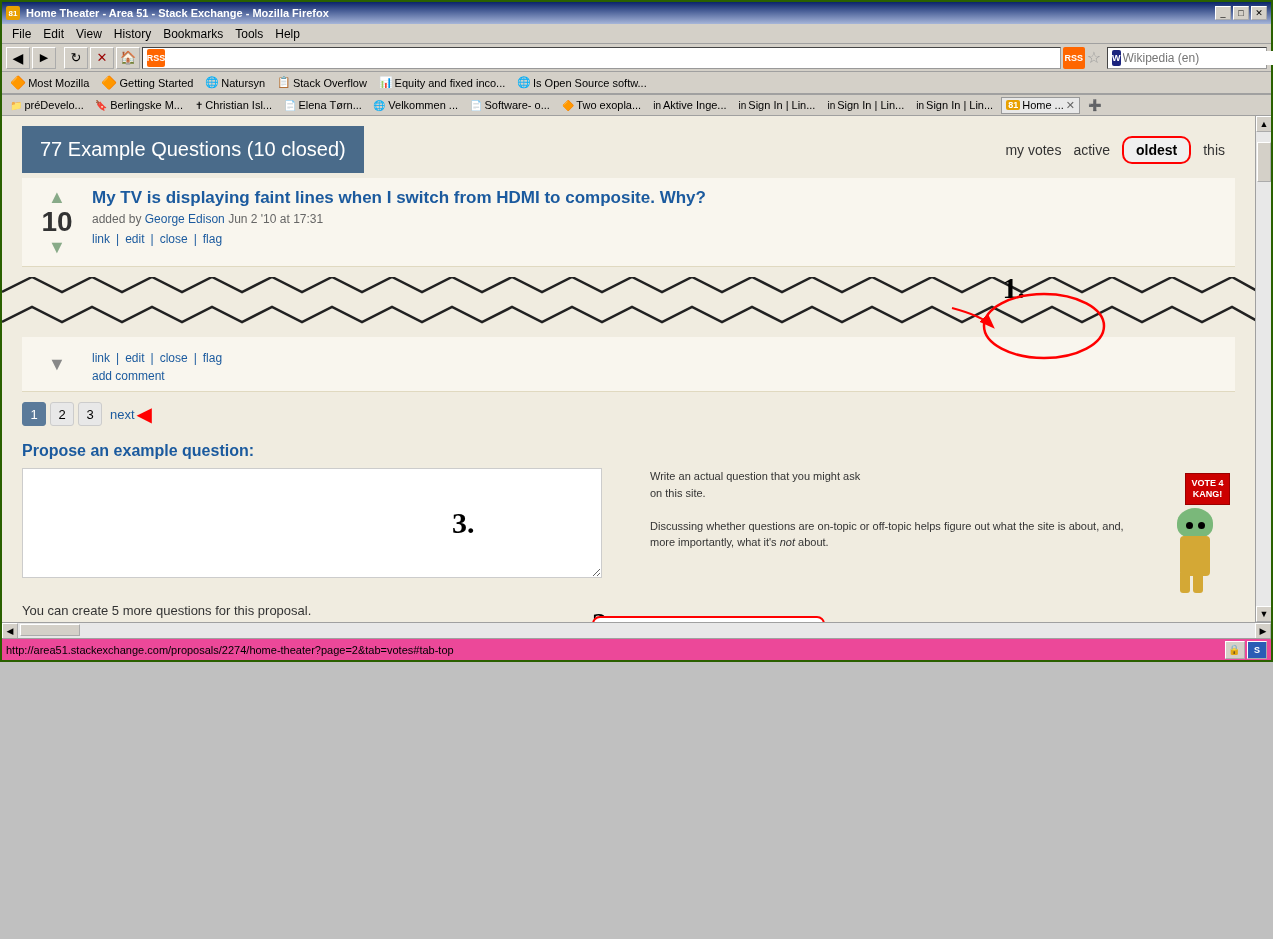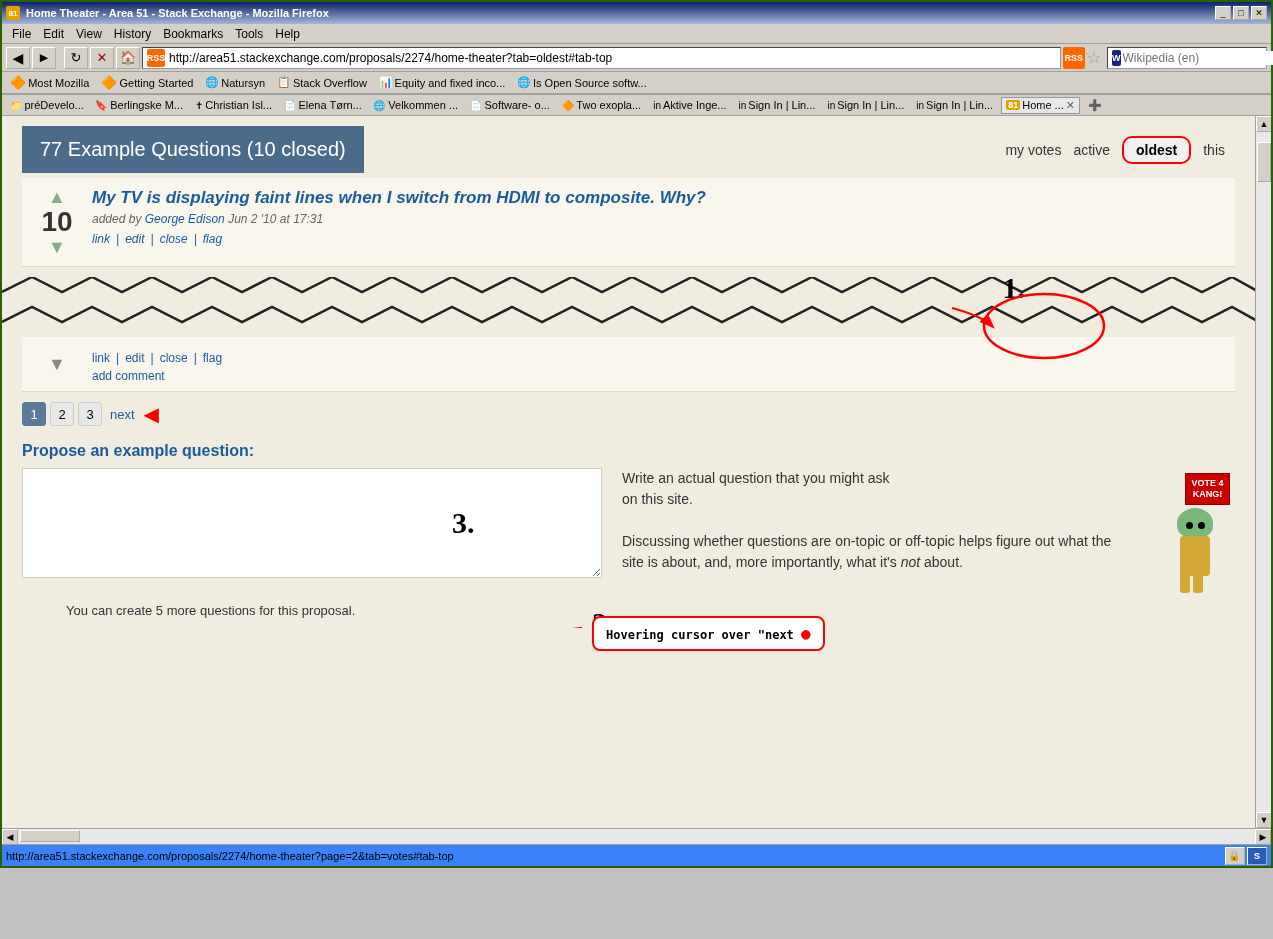--- a/index.html
+++ b/index.html
@@ -1,19 +1,19 @@
 <!DOCTYPE html>
 <html><head>
   <meta charset="utf-8">
   <style>
     * { margin: 0; padding: 0; box-sizing: border-box; }
     body { font-family: Arial, sans-serif; font-size: 13px; background: #c0c0c0; width: 1273px; height: 939px; overflow: hidden; }
 
     
-    .browser-window { width: 1273px; height: 868px; border: 2px solid #2a6000; background: #d4d0c8; display: flex; flex-direction: column; }
+    .browser-window { width: 1273px; height: 662px; border: 2px solid #2a6000; background: #d4d0c8; display: flex; flex-direction: column; }
 
     
     .title-bar { background: linear-gradient(to bottom, #0a246a, #a6b5d9); height: 22px; display: flex; align-items: center; justify-content: space-between; padding: 0 4px; }
     .title-bar-text { color: white; font-size: 11px; font-weight: bold; }
     .title-bar-controls { display: flex; gap: 2px; }
     .title-btn { width: 16px; height: 14px; background: #d4d0c8; border: 1px outset #fff; font-size: 9px; display: flex; align-items: center; justify-content: center; cursor: pointer; }
 
     
     .menu-bar { background: #d4d0c8; height: 20px; display: flex; align-items: center; padding: 0 4px; border-bottom: 1px solid #a0a0a0; }
     .menu-item { padding: 2px 6px; font-size: 12px; color: #000; cursor: pointer; }
@@ -48,64 +48,64 @@
     
     .sort-bar { display: flex; align-items: center; justify-content: flex-end; padding: 8px 10px; gap: 12px; }
     .sort-tab { color: #333; font-size: 14px; cursor: pointer; text-decoration: none; }
 
     
     .question-item { background: #f9f6ee; border-bottom: 1px solid #e0d9c0; padding: 10px 10px; display: flex; gap: 10px; margin-top: 5px; }
     .vote-count { display: flex; flex-direction: column; align-items: center; min-width: 50px; }
     .vote-arrow-up { color: #8a8; font-size: 18px; cursor: pointer; line-height: 1; }
     .vote-number { font-size: 28px; font-weight: bold; color: #333; }
     .vote-arrow-down { color: #8a8; font-size: 18px; cursor: pointer; line-height: 1; }
-    .question-body { flex: 1; font-style: italic; }
+    .question-body { flex: 1; }
     .question-title { color: #1b5a9e; font-size: 17px; font-weight: bold; text-decoration: none; cursor: pointer; }
     .question-meta { color: #666; font-size: 12px; margin-top: 4px; }
     .question-meta a { color: #1b5a9e; }
     .question-actions { display: flex; gap: 6px; font-size: 12px; color: #1b5a9e; margin-top: 6px; }
     .question-actions span { cursor: pointer; }
 
     
     .bottom-section { background: #f0ece0; padding: 0 20px 10px; }
 
     
     .pagination { display: flex; align-items: center; gap: 4px; margin: 10px 0 16px; }
     .page-num { width: 24px; height: 24px; display: flex; align-items: center; justify-content: center; font-size: 13px; cursor: pointer; border: 1px solid #ccc; background: #e8e8e8; border-radius: 3px; }
     .page-num.current { background: #5a7a9a; color: white; border-color: #5a7a9a; }
-    .page-next { font-size: 13px; color: #1b5a9e; cursor: pointer; margin-left: 4px; display: flex; align-items: center; gap: 7px; }
+    .page-next { font-size: 13px; color: #1b5a9e; cursor: pointer; margin-left: 4px; display: flex; align-items: center; gap: 0; }
 
     
     .propose-section { display: flex; gap: 20px; }
     .propose-label { color: #1b5a9e; font-size: 16px; font-weight: bold; margin-bottom: 8px; }
     .propose-input-area { width: 580px; }
     .propose-textarea { width: 100%; height: 110px; border: 1px solid #ccc; background: white; resize: vertical; }
-    .propose-info { flex: 1; font-size: 14px; color: #333; line-height: 1.5; }
+    .propose-info { flex: 1; font-size: 11px; color: #333; line-height: 1.5; margin-left: 28px; }
     .propose-info em { font-style: italic; }
-    .bottom-note { font-size: 13px; color: #333; margin-top: 10px; margin-left: 44px; }
+    .bottom-note { font-size: 13px; color: #333; margin-top: 10px; }
 
     
     .annotation-1 { position: absolute; top: 155px; right: 230px; font-size: 30px; font-weight: bold; color: #000; font-family: serif; }
     .annotation-2 { position: absolute; top: 490px; left: 590px; font-size: 30px; font-weight: bold; color: #000; font-family: serif; }
     .annotation-3 { position: absolute; bottom: 88px; left: 450px; font-size: 30px; font-weight: bold; color: #000; font-family: serif; }
 
     
     .oldest-btn { background: #f0f0f0; border: 2px solid red; border-radius: 10px; padding: 4px 12px; font-size: 14px; font-weight: bold; cursor: pointer; }
 
     
     .next-arrow-red { color: red; font-size: 20px; margin-left: 2px; }
 
     
     .scrollbar-h { height: 16px; background: #d4d0c8; border-top: 1px solid #a0a0a0; display: flex; align-items: center; }
     .scroll-btn-h { width: 16px; height: 16px; background: #d4d0c8; border: 1px outset #fff; display: flex; align-items: center; justify-content: center; font-size: 9px; cursor: pointer; flex-shrink: 0; }
     .scroll-track-h { flex: 1; background: #e8e8e8; height: 100%; position: relative; }
     .scroll-thumb-h { width: 60px; height: 12px; background: #d4d0c8; border: 1px outset #fff; position: absolute; left: 2px; top: 1px; }
 
     
-    .status-bar { height: 22px; background: #3b82f6; border-top: 1px solid #a0a0a0; display: flex; align-items: center; padding: 0 4px; font-size: 11px; gap: 4px; }
+    .status-bar { height: 22px; background: #ec4899; border-top: 1px solid #a0a0a0; display: flex; align-items: center; padding: 0 4px; font-size: 11px; gap: 4px; }
     .status-text { flex: 1; }
     .status-icon { width: 20px; height: 18px; background: #d4d0c8; border: 1px outset #fff; display: flex; align-items: center; justify-content: center; font-size: 10px; }
 
     
     .overlay-svg { position: absolute; top: 0; left: 0; width: 100%; height: 100%; pointer-events: none; }
 
     .rss-icon { width: 18px; height: 18px; background: #f60; border-radius: 2px; display: inline-flex; align-items: center; justify-content: center; color: white; font-size: 9px; font-weight: bold; }
     .star-icon { font-size: 16px; color: #999; cursor: pointer; }
   </style>
 </head>
@@ -138,21 +138,20 @@
   <div class="nav-bar">
     <div class="nav-btn back">◀</div>
     <div class="nav-btn">▶</div>
     <div style="width:4px;"></div>
     <div class="nav-btn" style="font-size:13px;">↻</div>
     <div class="nav-btn" style="color:#900;font-size:13px;">✕</div>
     <div class="nav-btn" style="font-size:13px;">🏠</div>
     <div class="address-bar-container">
       <div style="display:flex;align-items:center;background:white;border:1px inset #999;height:22px;flex:1;padding:0 4px;">
         <div class="rss-icon">RSS</div>
-        <input class="address-bar" style="border: none; outline: none; flex: 1 1 0%;" value="http://area51.stackexchange.com/proposals/2274/home-theater?tab=oldest#tab-top">
       </div>
     </div>
     <div style="display:flex;align-items:center;gap:2px;">
       <div class="rss-icon" style="width:22px;height:22px;">RSS</div>
       <span class="star-icon">☆</span>
       <div style="width:2px;"></div>
     </div>
     <div style="display:flex;align-items:center;gap:2px;border:1px inset #999;background:white;height:22px;padding:0 4px;width:160px;">
       <div style="width:16px;height:16px;background:#1a237e;border-radius:2px;display:flex;align-items:center;justify-content:center;color:white;font-size:9px;font-weight:bold;">W</div>
       <input style="border: none; outline: none; flex: 1 1 0%; font-size: 12px;" placeholder="Wikipedia (en)">

